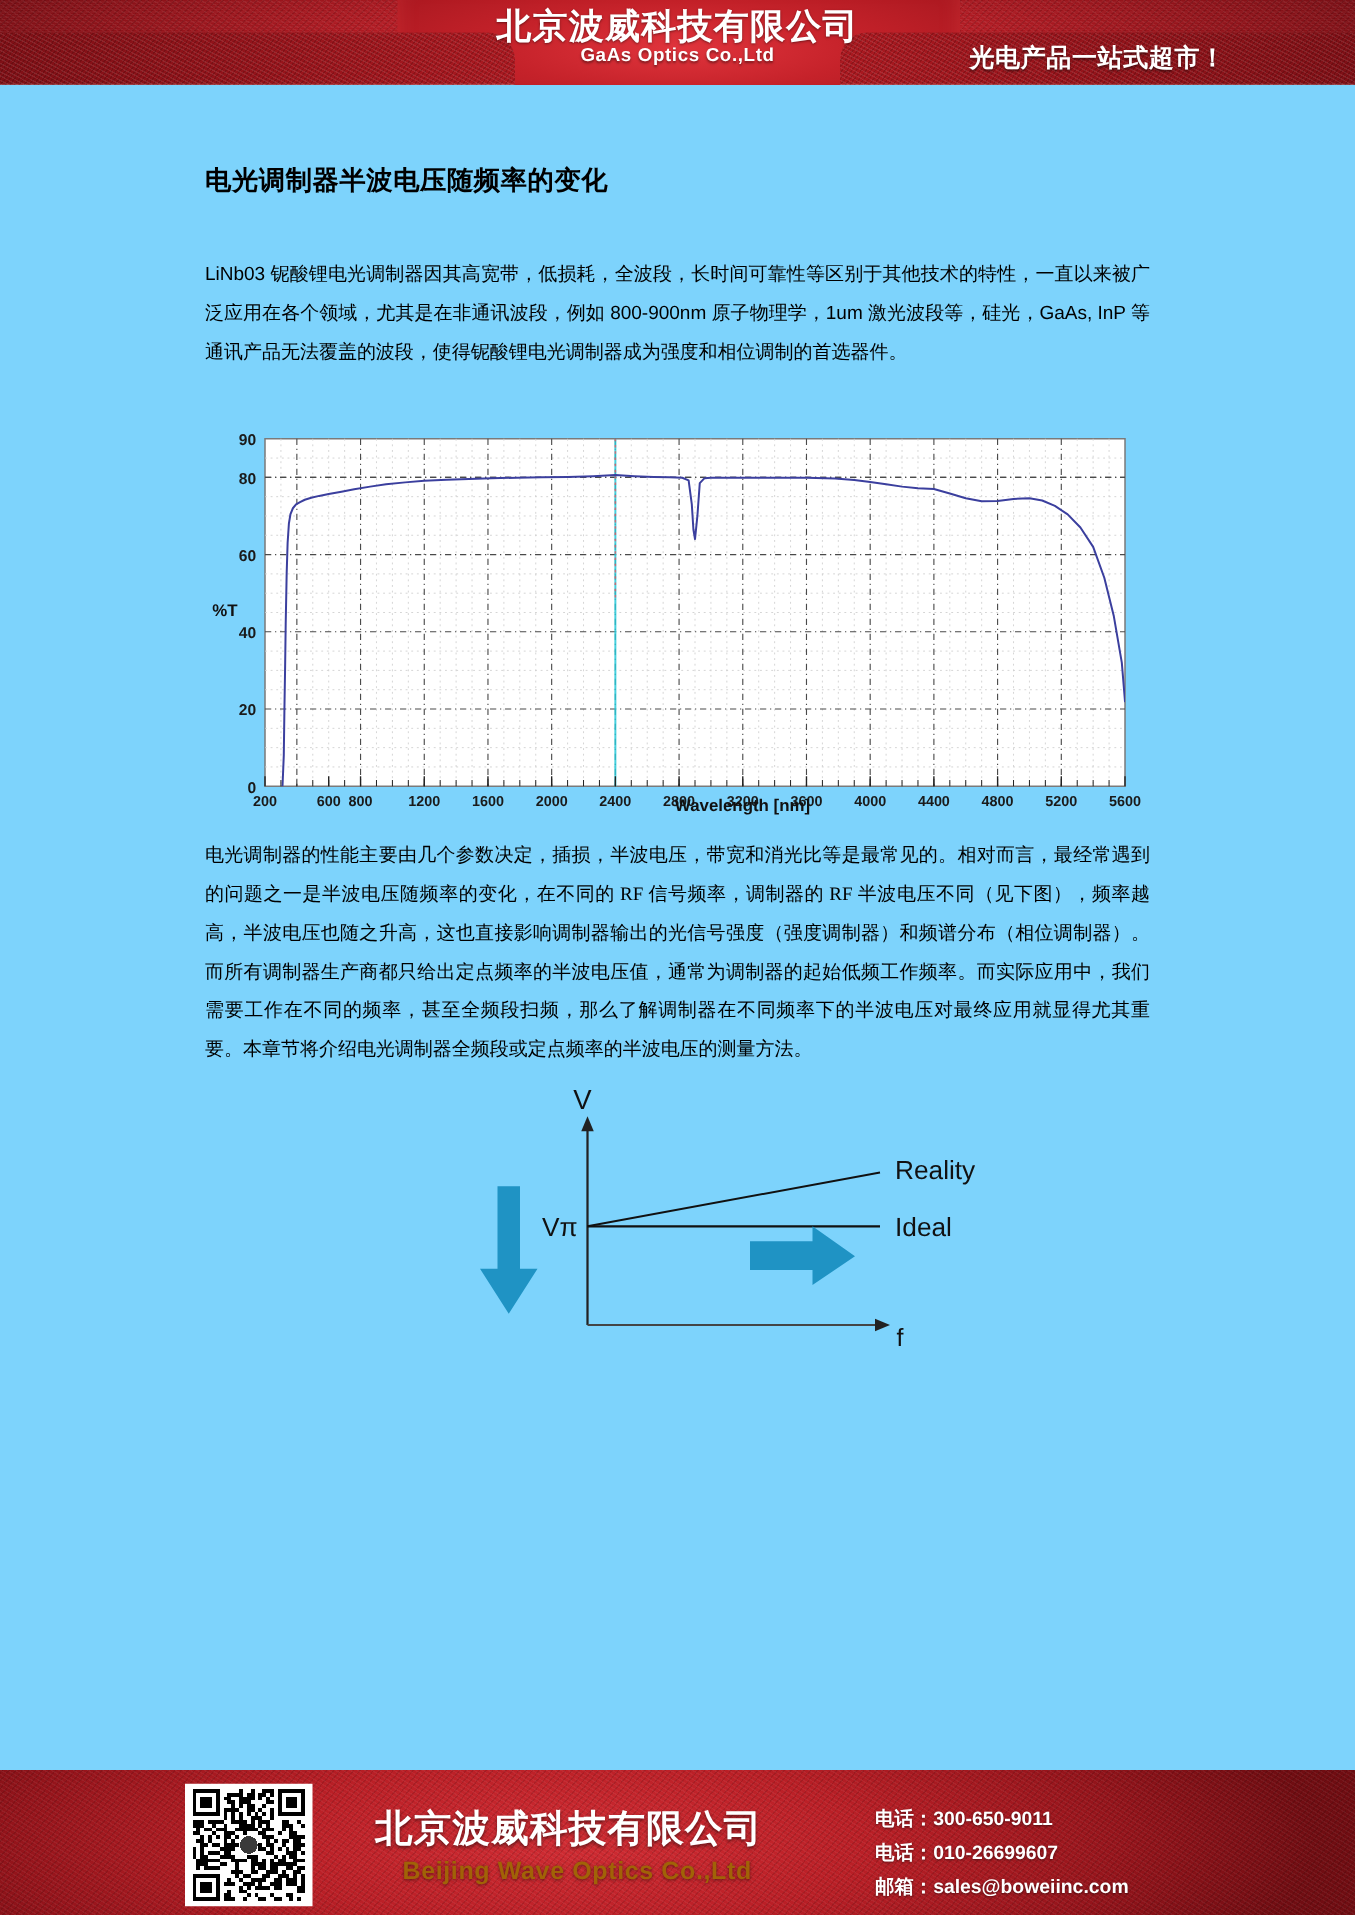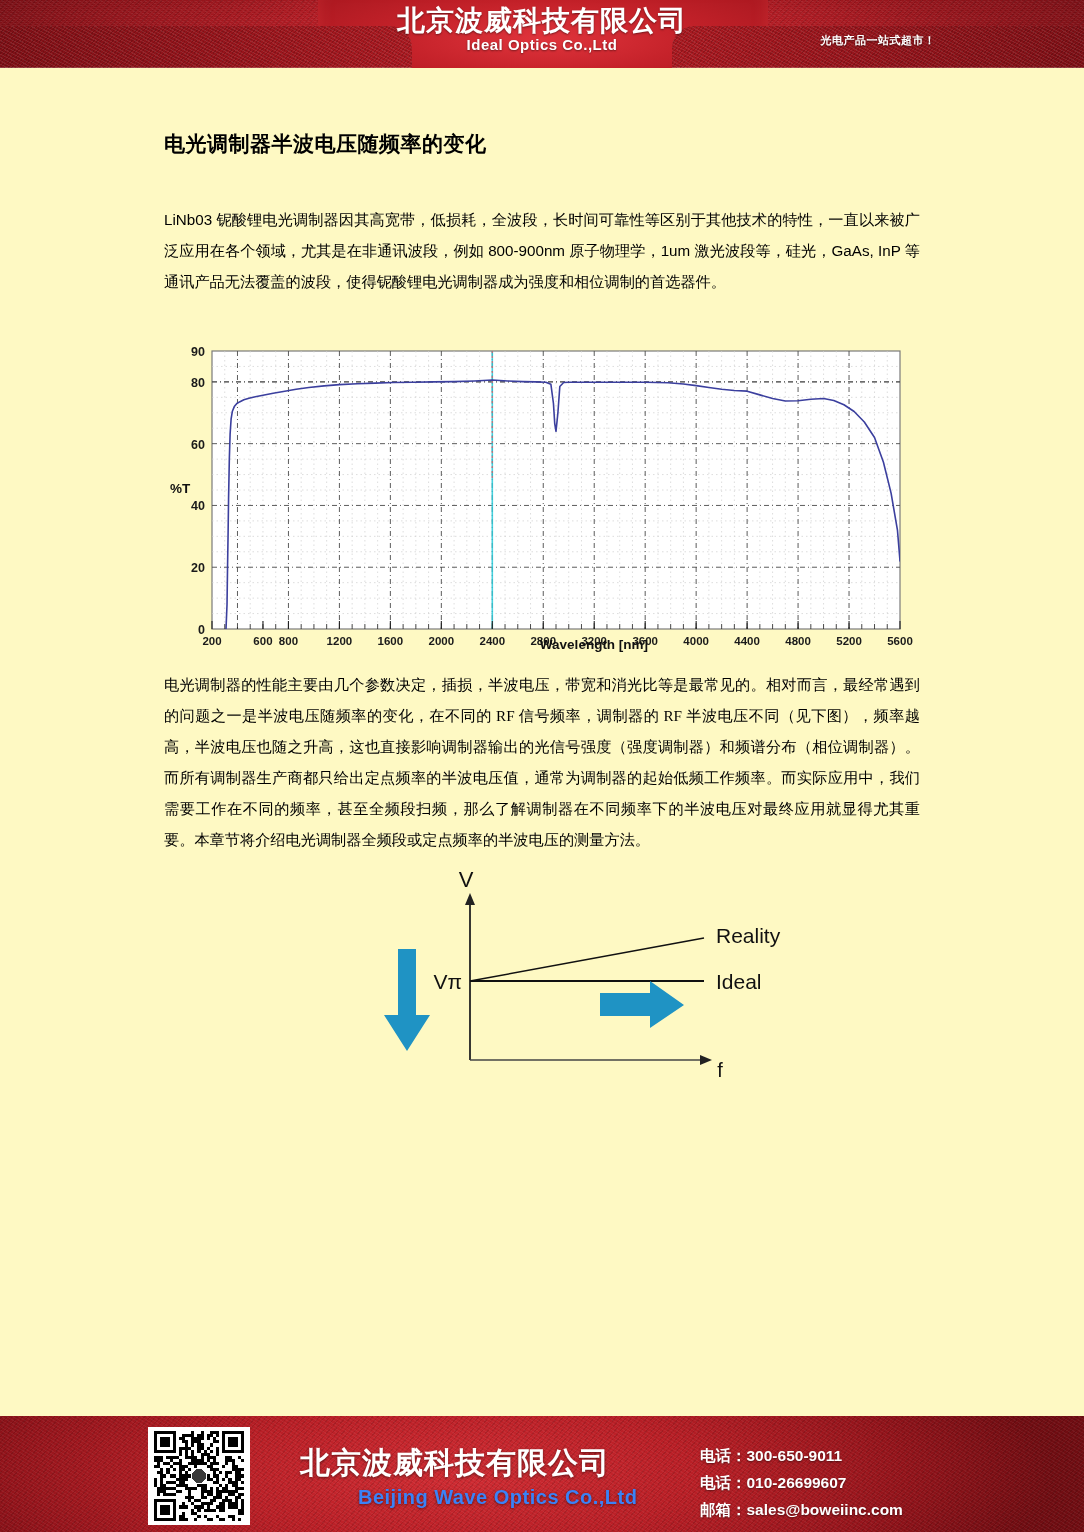--- a/index.html
+++ b/index.html
@@ -82,31 +82,31 @@
     position: absolute; left: 0; top: 33px; width: 412px;
     text-align: center;
     color: #ffffff; font-size: 16px; font-weight: bold;
     letter-spacing: .3px;
     text-shadow: 0 1px 2px rgba(0,0,0,.5);
     z-index: 6;
   }
   .hdr-slogan {
     position: absolute; right: 0; top: 33px; width: 412px;
     text-align: center;
-    color: #ffffff; font-size: 11px; font-weight: bold;
+    color: #ffffff; font-size: 20px; font-weight: bold;
     letter-spacing: .5px;
     text-shadow: 0 1px 2px rgba(0,0,0,.5);
     z-index: 6;
   }
 
   
   .page {
     position: absolute; left: 0; top: 68px;
     width: 1084px; height: 1348px;
-    background: #fef9c3;
+    background: #7dd3fc;
   }
   .content { position: absolute; left: 164px; top: 0; width: 756px; }
 
   .doc-title {
     font-size: 21px; font-weight: bold; color: #000;
     margin-top: 62px; letter-spacing: .5px;
   }
 
   p.body {
     font-size: 15.2px; line-height: 31px; color: #000;
@@ -157,25 +157,24 @@
   .qr svg { display:block; }
   .f-cn {
     position: absolute; left: 300px; top: 1443px;
     color: #fff; font-size: 30px; font-weight: bold;
     letter-spacing: 1px;
     text-shadow: 0 1px 3px rgba(0,0,0,.5);
     z-index: 4;
   }
   .f-en {
     position: absolute; left: 322px; top: 1486px;
-    color: #3b82f6; font-size: 20px; font-weight: bold;
+    color: #a16207; font-size: 20px; font-weight: bold;
     letter-spacing: .5px;
     text-shadow: 0 1px 3px rgba(0,0,0,.5);
     z-index: 4;
-    margin-left: 36px;
   }
   .f-contact {
     position: absolute; left: 700px; top: 1442px;
     color: #fff; font-size: 15.5px; font-weight: bold;
     line-height: 27px;
     text-shadow: 0 1px 2px rgba(0,0,0,.5);
     z-index: 4;
   }
   .f-contact div { white-space: nowrap; }
 </style>
@@ -185,21 +184,21 @@
 <div class="header">
   <div class="noise"></div>
   <div class="centerplate"></div>
   <div class="strip-left">
       <div class="noise2"></div>
     </div>
   <div class="strip-right">
       <div class="noise2"></div>
     </div>
   <div class="hdr-company">北京波威科技有限公司</div>
-  <div class="hdr-company-en">Ideal Optics Co.,Ltd</div>
+  <div class="hdr-company-en">GaAs Optics Co.,Ltd</div>
   <div class="hdr-slogan">光电产品一站式超市！</div>
 </div>
 
 <div class="page">
   <div class="content">
 
     <h1 class="doc-title">电光调制器半波电压随频率的变化</h1>
 
     <p class="body" id="para1">LiNb03 铌酸锂电光调制器因其高宽带，低损耗，全波段，长时间可靠性等区别于其他技术的特性，一直以来被广泛应用在各个领域，尤其是在非通讯波段，例如 800-900nm 原子物理学，1um 激光波段等，硅光，GaAs, InP 等通讯产品无法覆盖的波段，使得铌酸锂电光调制器成为强度和相位调制的首选器件。</p>
 

